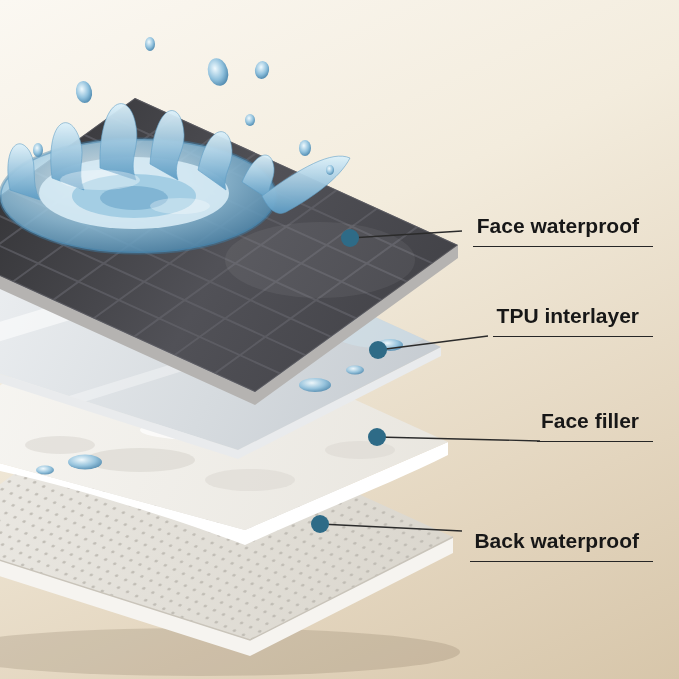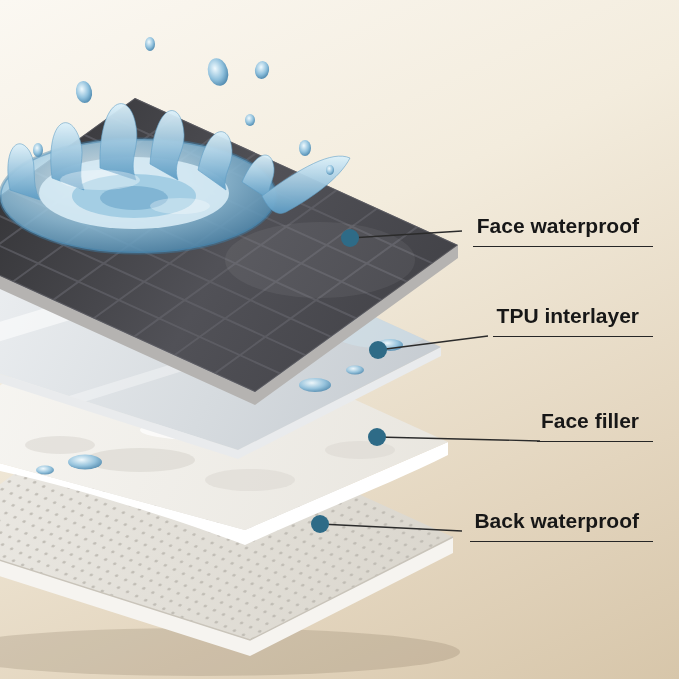--- a/index.html
+++ b/index.html
@@ -10,21 +10,21 @@
   }
   .illustration{position:absolute;left:0;top:0;width:679px;height:679px;}
   .callout{
     position:absolute;right:26px;white-space:nowrap;
     color:#171717;font-size:21px;font-weight:bold;line-height:26px;
     padding:0 14px 7px 4px;border-bottom:1.6px solid #262626;
   }
   .callout.face{top:198px;margin-top:15px;}
   .callout.tpu{top:303px;margin-left:21px;}
   .callout.soft{top:408px;}
-  .callout.back{top:508px;}
+  .callout.back{top:528px;}
 </style>
 </head>
 <body>
 
 <div class="stage">
 
   <svg class="illustration" viewBox="0 0 679 679" xmlns="http://www.w3.org/2000/svg">
     <defs>
       <clipPath id="clipL1">
           <path d="M135,98 L458,245 L255,392 L-68,245 Z"></path>

